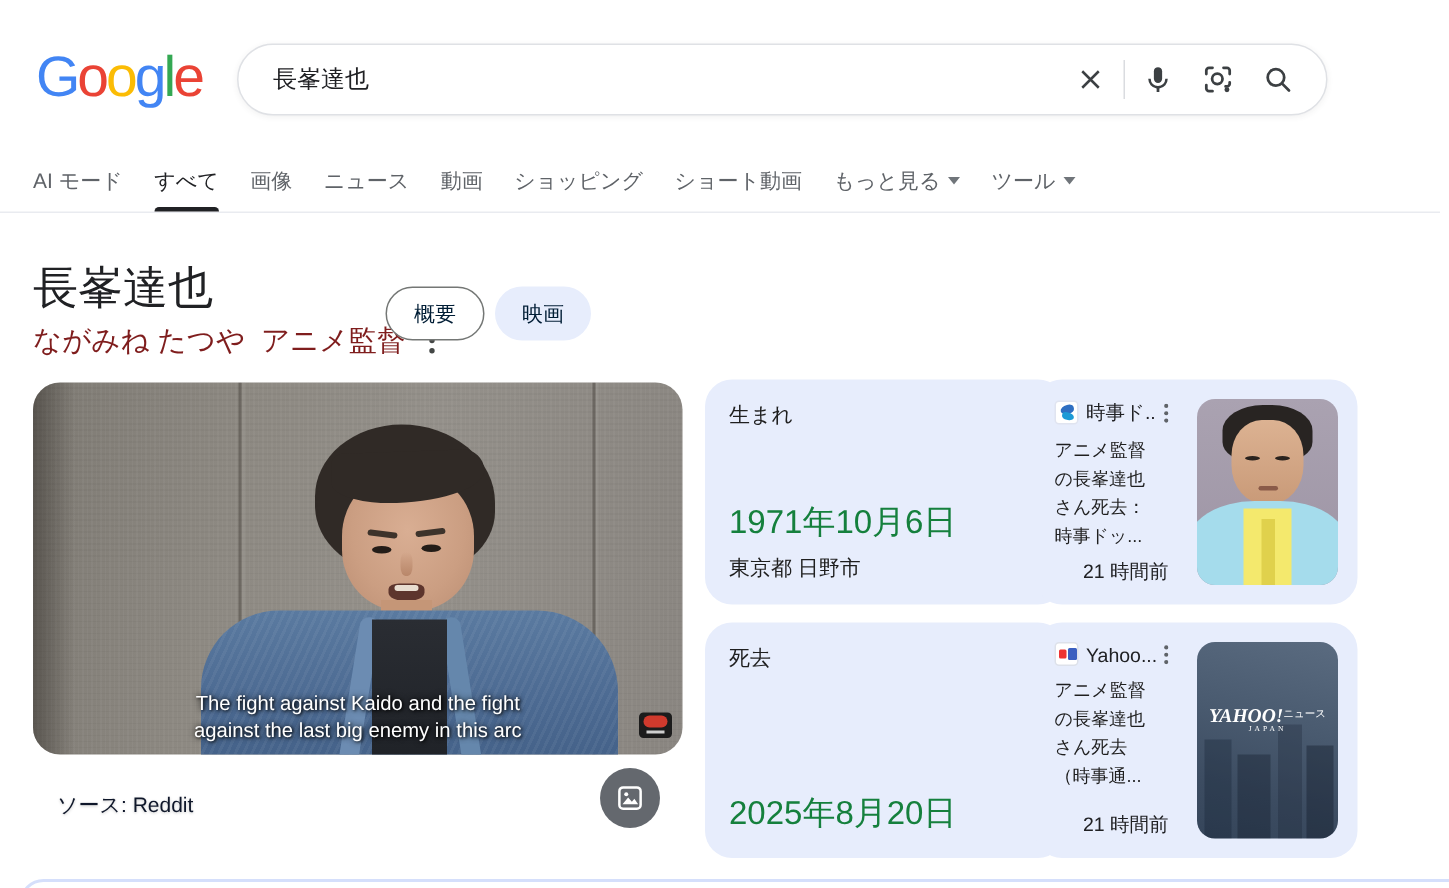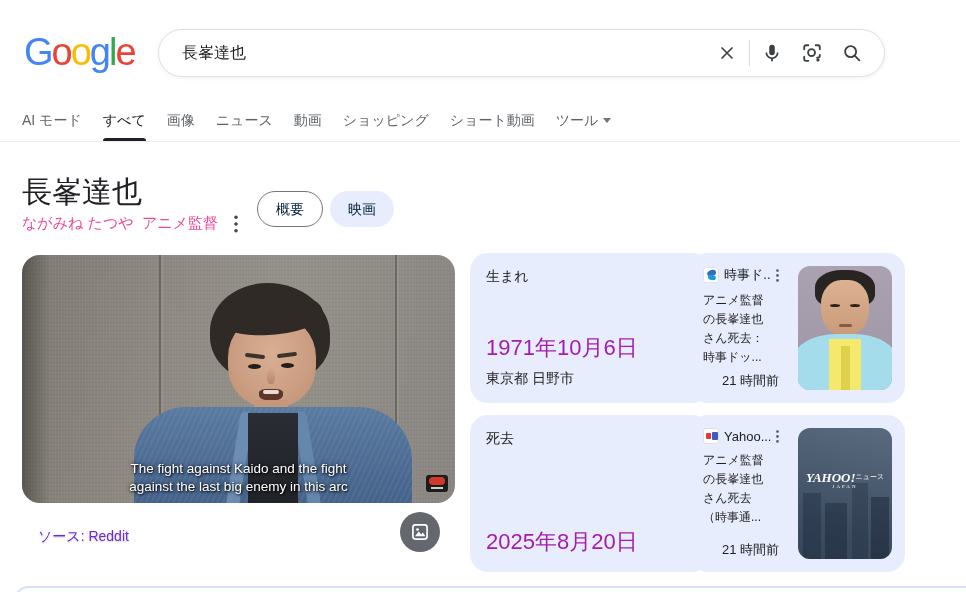--- a/index.html
+++ b/index.html
@@ -18,21 +18,21 @@
   .tabbar{position:absolute;left:0;top:104px;width:960px;height:38px;border-bottom:1px solid #e9ebf0;box-sizing:border-box;}
   .tabs{display:flex;gap:21px;padding:8px 0 0 22px;font-size:14px;color:#5f6368;}
   .tab{position:relative;height:30px;display:flex;align-items:flex-start;gap:5px;cursor:pointer;white-space:nowrap;}
   .tab.active{color:#202124;text-align:right;}
   .tab.active::after{content:"";position:absolute;left:0;right:0;top:26px;height:3px;background:#202124;border-radius:3px 3px 0 0;}
   .caret{width:0;height:0;border-left:4px solid transparent;border-right:4px solid transparent;border-top:5px solid #70757a;margin-top:6px;}
 
   
   .title{position:absolute;left:22px;top:172px;font-size:30px;color:#202124;}
   .subrow{position:absolute;left:22px;top:214px;display:flex;align-items:center;gap:16px;}
-  .subtitle{font-size:15px;color:#ec4899;white-space:pre-wrap;}
+  .subtitle{font-size:19px;color:#7f1d1d;white-space:pre-wrap;}
   .kebab{cursor:pointer;display:flex;align-items:center;}
   .chip{position:absolute;top:191px;height:36px;line-height:36px;border-radius:19px;padding:0 18px;font-size:14px;color:#001d35;cursor:pointer;box-sizing:border-box;}
   .chip.selected{left:257px;background:#fff;border:1px solid #747775;line-height:34px;}
   .chip.plain{left:330px;background:#e7edfc;}
 
   
   .hero{position:absolute;left:22px;top:255px;width:433px;height:248px;border-radius:18px;overflow:hidden;cursor:pointer;
         background:linear-gradient(100deg,#7e7a73 0%,#8d8982 30%,#94908a 58%,#898580 100%);}
   .hero::before{content:"";position:absolute;inset:0;background:repeating-linear-gradient(90deg,rgba(255,255,255,.035) 0 1px,transparent 1px 3px),repeating-linear-gradient(0deg,rgba(0,0,0,.03) 0 1px,transparent 1px 4px);}
   .seam{position:absolute;top:0;bottom:0;width:2px;background:rgba(52,47,42,.38);box-shadow:2px 0 0 rgba(255,255,255,.07);}
@@ -53,29 +53,29 @@
   .jacket::after{content:"";position:absolute;inset:0;background:repeating-linear-gradient(115deg,rgba(255,255,255,.05) 0 2px,transparent 2px 5px);border-radius:inherit;}
   .shirt{position:absolute;left:226px;top:158px;width:50px;height:104px;background:linear-gradient(180deg,#2a2d33,#1e2126);}
   .lapel{position:absolute;top:156px;width:13px;height:100px;background:#6c8cb2;border-radius:6px;}
   .lapel.l{left:211px;transform:rotate(9deg);} .lapel.r{left:279px;transform:rotate(-9deg);background:#6587ac;}
   .cap{position:absolute;left:0;right:0;text-align:center;color:#fff;font-size:13.5px;text-shadow:0 0 4px rgba(0,0,0,.9),1px 1px 2px rgba(0,0,0,.8);}
   .cap1{top:206px;} .cap2{top:224px;}
   .wm-badge{position:absolute;left:404px;top:220px;width:22px;height:17px;background:#1c1c1c;border-radius:3px;}
   .wm-badge::before{content:"";position:absolute;left:3px;top:2px;width:16px;height:8px;background:#d03a2d;border-radius:4px;}
   .wm-badge::after{content:"";position:absolute;left:5px;top:12px;width:12px;height:2px;background:#cfcfcf;}
 
-  .source-attr{position:absolute;left:38px;top:528px;font-size:14px;color:#6d28d9;text-shadow:0 1px 2px rgba(0,0,0,.22);}
+  .source-attr{position:absolute;left:38px;top:528px;font-size:14px;color:#0f172a;text-shadow:0 1px 2px rgba(0,0,0,.22);}
   .img-btn{position:absolute;left:400px;top:512px;width:40px;height:40px;border-radius:50%;background:rgba(92,96,102,.95);display:flex;align-items:center;justify-content:center;cursor:pointer;}
 
   
   .fact{position:absolute;left:470px;width:240px;background:#e7edfc;border-radius:18px;padding:15px 16px;box-sizing:border-box;display:flex;flex-direction:column;}
   .fact.f1{top:253px;height:150px;} .fact.f2{top:415px;height:157px;}
   .fact-label{font-size:14px;color:#1f1f1f;}
   .spacer{flex:1;}
-  .fact-value{font-size:22px;color:#a21caf;}
+  .fact-value{font-size:22px;color:#15803d;}
   .fact-sub{font-size:14px;color:#1f1f1f;margin-top:7px;}
 
   
   .news{position:absolute;left:690px;width:215px;background:#e7edfc;border-radius:18px;padding:13px;box-sizing:border-box;display:flex;gap:19px;cursor:pointer;}
   .news.n1{top:253px;height:150px;} .news.n2{top:415px;height:157px;}
   .news-left{flex:1;min-width:0;display:flex;flex-direction:column;}
   .src-row{display:flex;align-items:center;gap:5px;}
   .favicon{width:16px;height:16px;border-radius:3px;flex:none;position:relative;overflow:hidden;}
   .fav-jiji{background:#fff;border:1px solid #e0e4f0;box-sizing:border-box;}
   .fav-jiji::before{content:"";position:absolute;left:3px;top:2px;width:9px;height:6px;background:#2e6fc2;border-radius:60% 40% 50% 50%;transform:rotate(-12deg);}
@@ -178,20 +178,24 @@
           <span>ニュース</span>
         </div>
       <div class="tab">
           <span>動画</span>
         </div>
       <div class="tab">
           <span>ショッピング</span>
         </div>
       <div class="tab">
           <span>ショート動画</span>
+        </div>
+      <div class="tab">
+          <span>もっと見る</span>
+          <span class="caret"></span>
         </div>
       <div class="tab">
           <span>ツール</span>
           <span class="caret"></span>
         </div>
     </div>
   </div>
 
   <div class="title">長峯達也</div>
   <div class="subrow">

